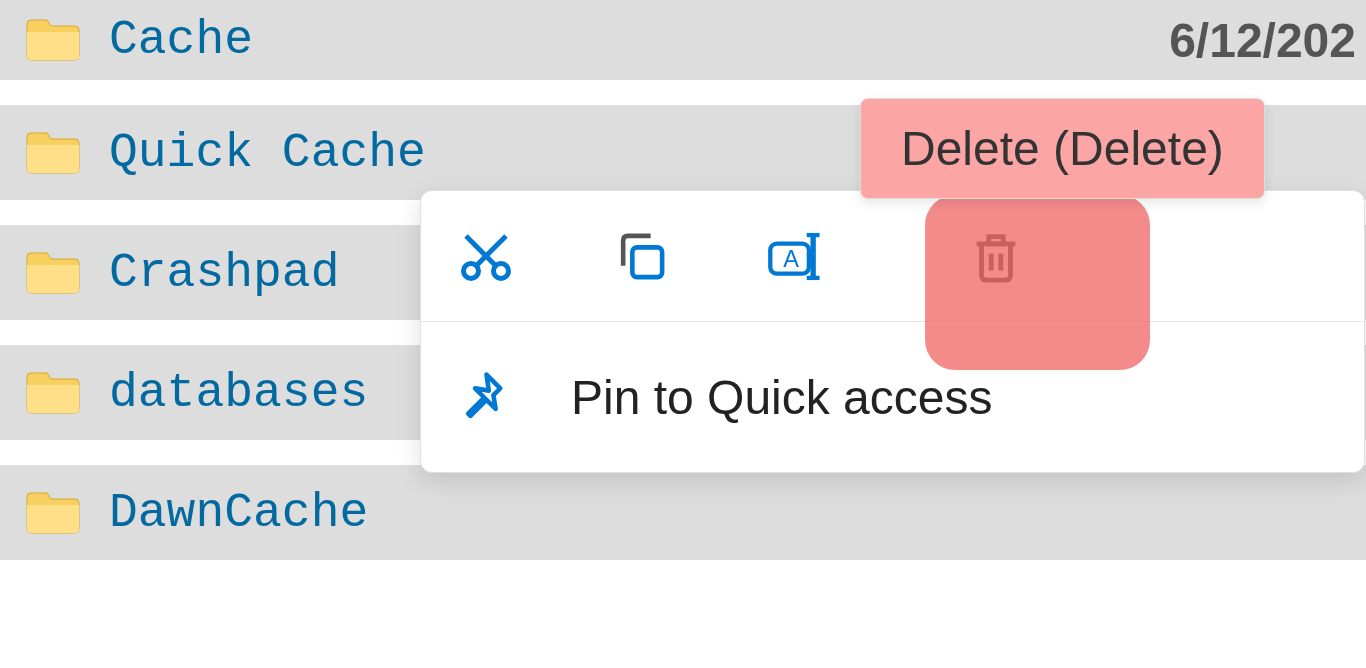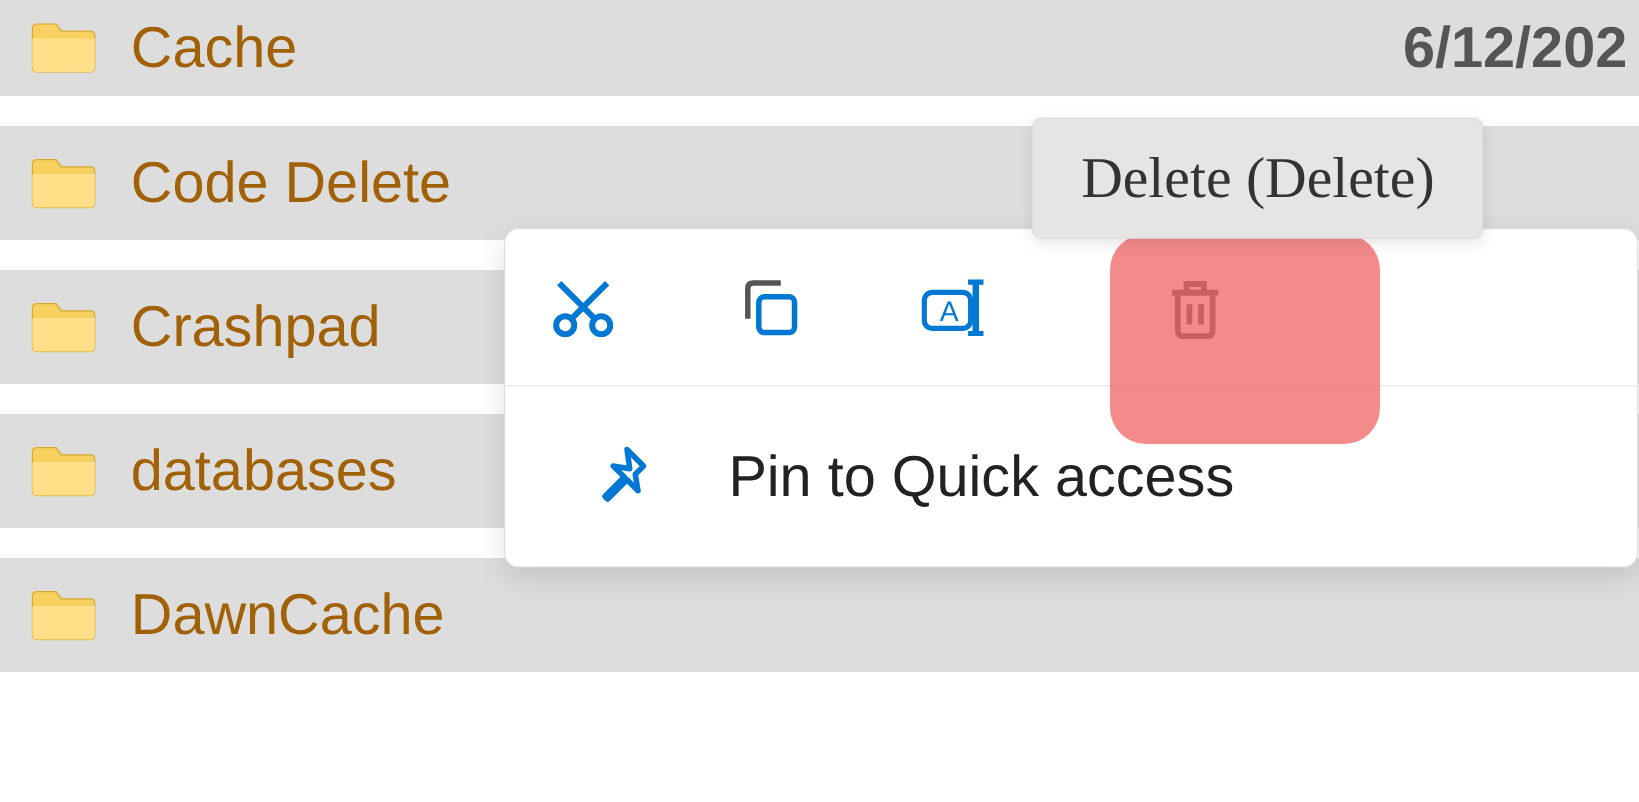--- a/index.html
+++ b/index.html
@@ -32,22 +32,23 @@
       border-bottom: 25px solid #ffffff;
     }
     .folder-icon {
       width: 56px;
       height: 44px;
       margin-right: 28px;
       flex-shrink: 0;
     }
     .file-name {
       font-size: 48px;
-      color: #a16207;
+      color: #0369a1;
       flex-grow: 1;
+      font-family: Liberation Mono, monospace;
     }
     .file-date {
       font-size: 48px;
       color: #555;
       position: absolute;
       right: 10px;
       font-weight: bold;
     }
     .context-menu {
       position: absolute;
@@ -77,47 +78,45 @@
       border-radius: 6px;
     }
     .menu-items {
       padding: 20px 0;
     }
     .menu-item {
       display: flex;
       align-items: center;
       padding: 25px 35px;
       cursor: pointer;
-      margin-left: 36px;
     }
     .menu-item-icon {
       width: 60px;
       height: 60px;
       margin-right: 55px;
       display: flex;
       align-items: center;
       justify-content: center;
     }
     .menu-item-label {
       font-size: 48px;
       color: #222;
     }
     .tooltip {
       position: absolute;
       left: 860px;
       top: 98px;
-      background: #e5e5e5;
+      background: #fca5a5;
       border: 1px solid #ddd;
       border-radius: 8px;
       padding: 22px 40px;
       font-size: 48px;
       color: #333;
       box-shadow: 0 4px 12px rgba(0,0,0,0.1);
       z-index: 20;
-      font-family: Liberation Serif, serif;
     }
     .highlight-box {
       position: absolute;
       left: 925px;
       top: 195px;
       width: 225px;
       height: 175px;
       background: rgba(240, 100, 100, 0.75);
       border-radius: 30px;
       z-index: 15;
@@ -139,21 +138,21 @@
     <span class="file-date">6/12/202</span>
   </div>
 
   <div class="file-row">
     <span class="folder-icon">
       <svg viewBox="0 0 56 44" width="56" height="44">
         <path d="M2 10 L2 6 Q2 2 6 2 L22 2 L26 8 L50 8 Q54 8 54 12 L54 38 Q54 42 50 42 L6 42 Q2 42 2 38 Z" fill="#f8d060" stroke="#d8a830" stroke-width="1"></path>
         <path d="M2 14 L54 14 L54 38 Q54 42 50 42 L6 42 Q2 42 2 38 Z" fill="#ffe088"></path>
       </svg>
     </span>
-    <span class="file-name">Code Delete</span>
+    <span class="file-name">Quick Cache</span>
   </div>
 
   <div class="file-row">
     <span class="folder-icon">
       <svg viewBox="0 0 56 44" width="56" height="44">
         <path d="M2 10 L2 6 Q2 2 6 2 L22 2 L26 8 L50 8 Q54 8 54 12 L54 38 Q54 42 50 42 L6 42 Q2 42 2 38 Z" fill="#f8d060" stroke="#d8a830" stroke-width="1"></path>
         <path d="M2 14 L54 14 L54 38 Q54 42 50 42 L6 42 Q2 42 2 38 Z" fill="#ffe088"></path>
       </svg>
     </span>
     <span class="file-name">Crashpad</span>

